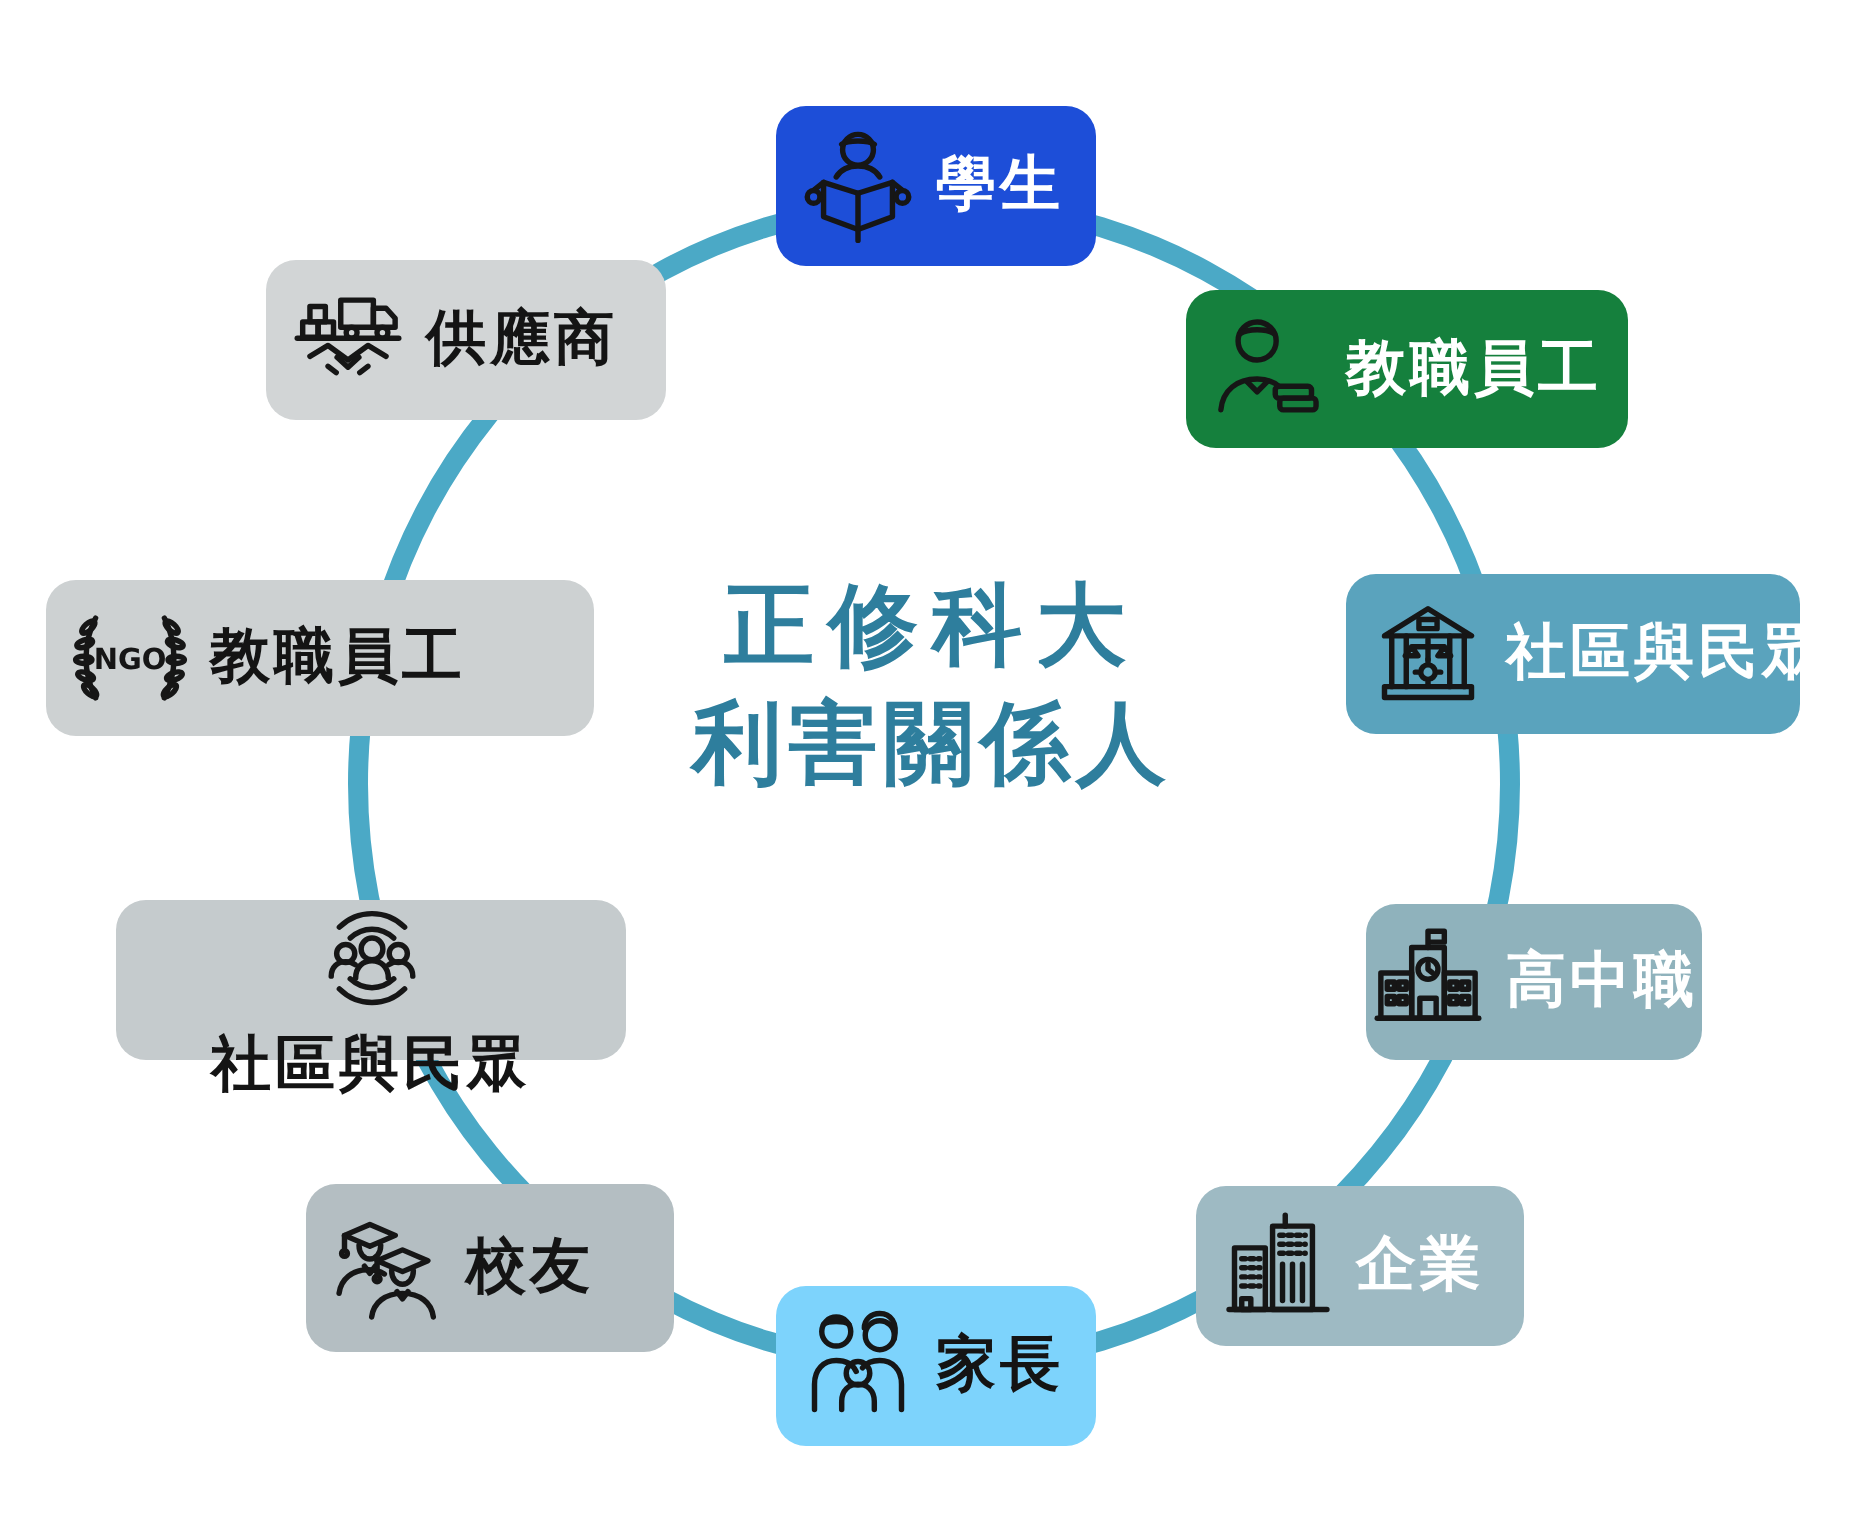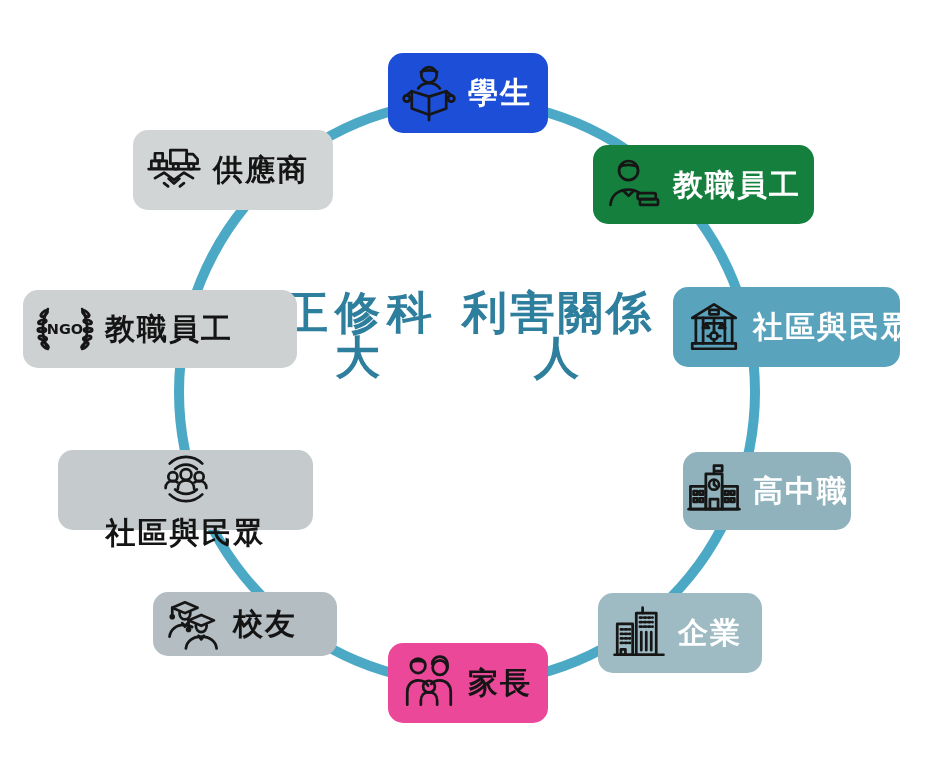--- a/index.html
+++ b/index.html
@@ -23,30 +23,30 @@
     font-weight:700;font-size:30px;letter-spacing:2px;white-space:nowrap;line-height:1;
   }
   .light-text .label{color:#ffffff;}
   .dark-text  .label{color:#141414;}
 
   .node-students   {left:388px;top:53px;width:160px;height:80px;background:#1d4ed8;}
   .node-staff      {left:593px;top:145px;width:221px;height:79px;background:#15803d;}
   .node-government {left:673px;top:287px;width:227px;height:80px;background:#5AA3BD;}
   .node-highschool {left:683px;top:452px;width:168px;height:78px;background:#8FB2BC;justify-content:center;}
   .node-enterprise {left:598px;top:593px;width:164px;height:80px;background:#9EBAC3;}
-  .node-parents    {left:388px;top:643px;width:160px;height:80px;background:#ec4899;text-align:center;}
-  .node-alumni     {left:153px;top:592px;width:184px;height:64px;background:#B4BEC2;}
+  .node-parents    {left:388px;top:643px;width:160px;height:80px;background:#7dd3fc;text-align:center;}
+  .node-alumni     {left:153px;top:592px;width:184px;height:84px;background:#B4BEC2;}
   .node-community  {left:58px; top:450px;width:255px;height:80px;background:#C5CBCD;flex-direction:column;}
   .node-ngo        {left:23px; top:290px;width:274px;height:78px;background:#CDD1D2;}
   .node-supplier   {left:133px;top:130px;width:200px;height:80px;background:#D2D5D6;}
 
   
   .center-title{
     position:absolute;left:276px;top:290px;width:380px;
-    display:flex;flex-direction:row;align-items:center;gap:14px;
+    display:flex;flex-direction:column;align-items:center;gap:14px;
     color:#2E7E9D;text-align:center;
   }
   .center-title .t1{font-size:45px;font-weight:700;letter-spacing:7px;line-height:1;}
   .center-title .t2{font-size:47px;font-weight:700;letter-spacing:5px;line-height:1;}
   .center-title .t3{font-size:45px;font-weight:700;letter-spacing:3px;line-height:1;}
 
   
   .ico{stroke:#161616;stroke-width:3;fill:none;stroke-linecap:round;stroke-linejoin:round;}
   .ico-fill{fill:#161616;stroke:none;}
 </style>

